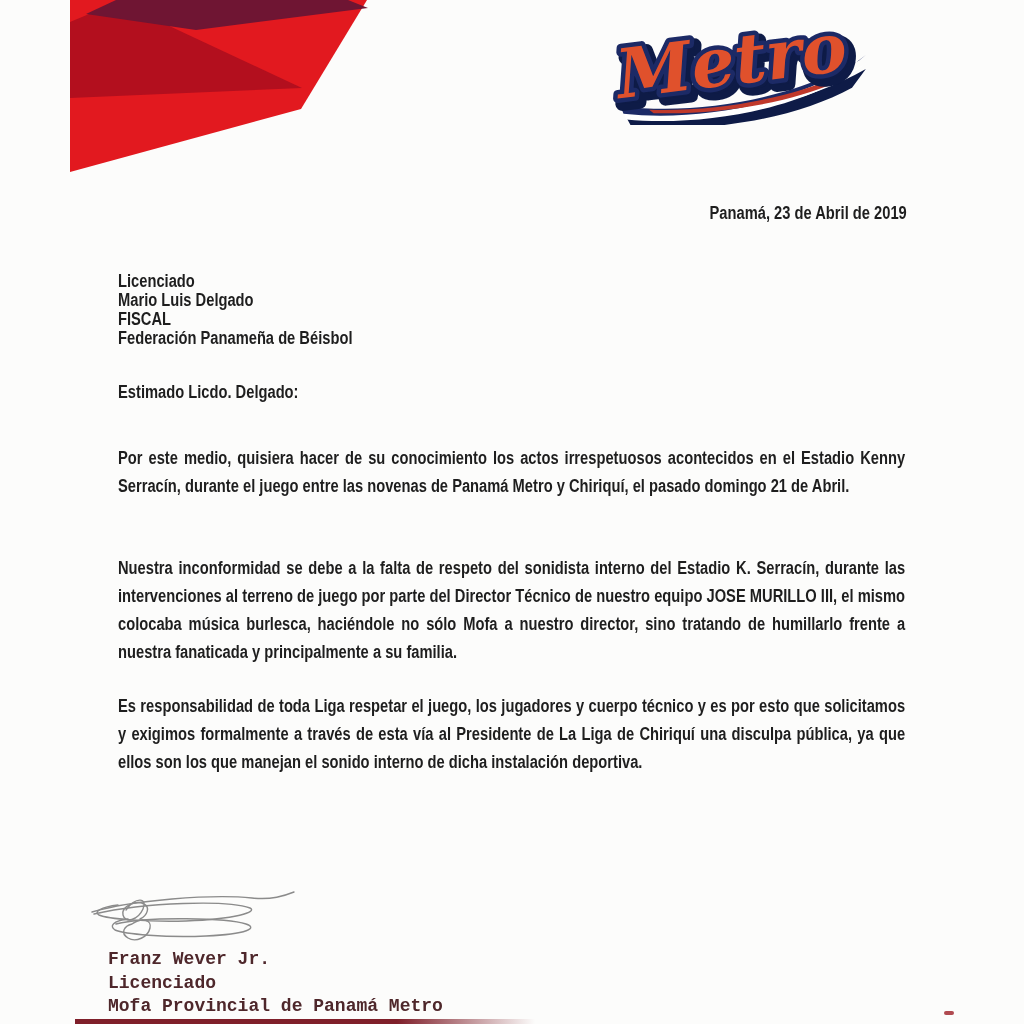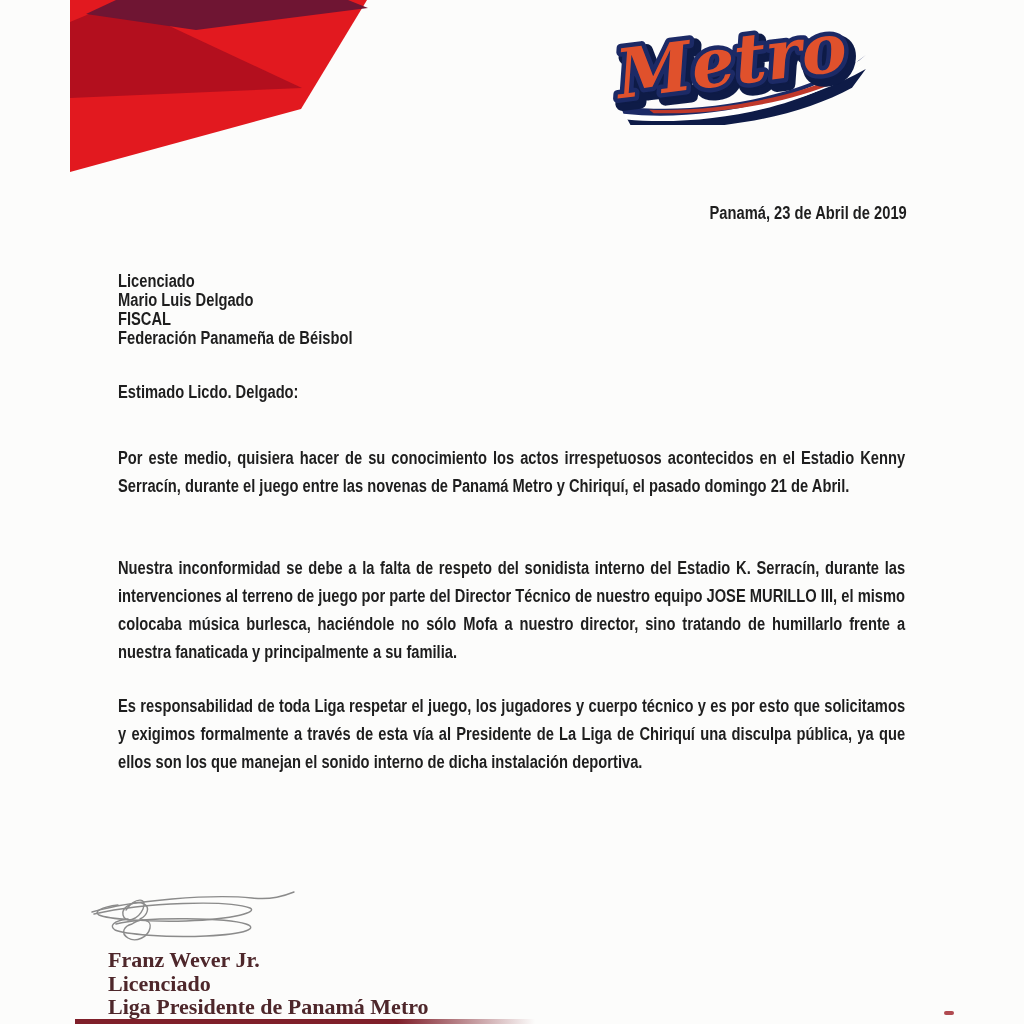--- a/index.html
+++ b/index.html
@@ -10,21 +10,21 @@
   .sans{font-family:"Liberation Sans",sans-serif;font-weight:bold;color:#1e1e1e;}
   .cond{transform:scaleX(0.84);transform-origin:0 0;}
   .date-line{position:absolute;top:203px;right:117px;font-size:17.5px;white-space:nowrap;transform:scaleX(0.84);transform-origin:100% 0;}
   .recipient{position:absolute;left:118px;top:272px;font-size:17.5px;line-height:19px;white-space:nowrap;}
   .salutation{position:absolute;left:118px;top:382px;font-size:17.5px;white-space:nowrap;}
   .para{position:absolute;left:118px;width:937px;font-size:17.5px;line-height:28px;text-align:justify;}
   .p1{top:444px;}
   .p2{top:554px;}
   .p3{top:692px;}
   .sig-scribble{position:absolute;left:86px;top:888px;}
-  .sig-block{position:absolute;left:108px;top:948px;font-family:Liberation Serif, serif;font-weight:bold;font-size:22px;line-height:23.5px;color:#4e272b;white-space:nowrap;}
+  .sig-block{position:absolute;left:108px;top:948px;font-family:Liberation Mono, monospace;font-weight:bold;font-size:18px;line-height:23.5px;color:#4e272b;white-space:nowrap;}
   .footer-bar{position:absolute;left:75px;top:1019px;width:460px;height:5px;background:linear-gradient(to right,#7f1f2a 70%,rgba(127,31,42,0));}
   .red-speck{position:absolute;left:944px;top:1011px;width:10px;height:4px;background:#b04a50;border-radius:2px;}
 </style>
 </head>
 <body>
 
 <div class="page">
 
   <svg class="corner-svg" width="420" height="185" viewBox="0 0 420 185">
     <polygon points="70,0 367,0 301,109 70,172" fill="#e2191f"></polygon>
@@ -72,19 +72,19 @@
       <path d="M8 26 C60 14 142 12 164 20 C172 24 150 31 100 33 C60 34 22 31 13 27 C7 24 15 19 32 17"></path>
       <path d="M40 22 C50 8 62 10 57 21 C52 32 39 36 37 27 C35 18 50 12 58 16 C64 19 62 27 54 31"></path>
       <path d="M30 36 C62 28 142 30 160 36 C172 40 162 46 120 48 C80 50 38 46 29 42 C23 38 27 33 42 31"></path>
       <path d="M46 36 C56 29 66 32 64 40 C62 49 50 55 42 50 C34 45 38 38 46 36"></path>
     </g>
   </svg>
 
   <div class="sig-block">
     <div>Franz Wever Jr.</div>
     <div>Licenciado</div>
-    <div>Liga Presidente de Panamá Metro</div>
+    <div>Mofa Provincial de Panamá Metro</div>
   </div>
 
   <div class="footer-bar"></div>
   <div class="red-speck"></div>
 
 </div>
 
 </body></html>

